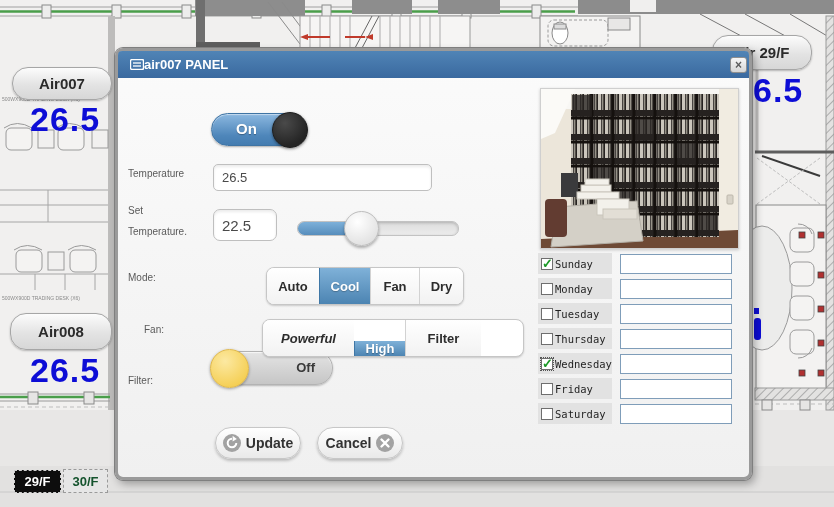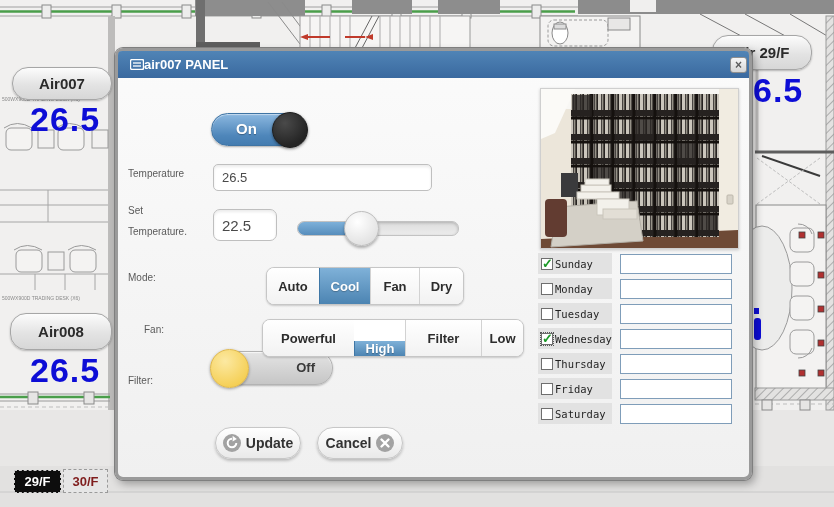--- a/index.html
+++ b/index.html
@@ -13,21 +13,21 @@
 
   .pill{z-index:1;border:1px solid #a6a6a6;border-radius:16px;
         background:linear-gradient(#fcfcfc,#e3e3e3 55%,#d7d7d7);
         box-shadow:0 1px 2px rgba(0,0,0,.25);
         display:flex;align-items:center;justify-content:center;
         font-weight:bold;font-size:15px;color:#2b2b2b;}
   .bluetemp{z-index:1;font-weight:bold;font-size:34px;color:#0d0dd6;
             font-family:"Liberation Sans",sans-serif;letter-spacing:1px;}
 
   .tab{z-index:1;display:flex;align-items:center;justify-content:center;
-       font-weight:bold;font-size:13px;color:#7f1d1d;
+       font-weight:bold;font-size:13px;color:#14532d;
        border:1px dashed #9a9a9a;background:#e6e6e6;cursor:pointer;}
   .tab.selected{background:#0d0d0d;color:#fff;border:1px dashed #cfcfcf;}
 
   
   #dialog{left:115px;top:48px;width:637px;height:432px;z-index:2;
           box-sizing:border-box;border:3px solid #9a9a9a;border-radius:8px;
           background:linear-gradient(#fbfbfb,#f0f0f0);
           box-shadow:0 0 0 1px #7f7f7f,3px 4px 9px rgba(0,0,0,.32);}
   #titlebar{left:0;top:0;right:0;height:27px;
             background:linear-gradient(#5084b6,#3a699f);
@@ -74,21 +74,21 @@
      background:linear-gradient(#ffffff,#f2f2f2);border-left:1px solid #d2d2d2;}
   .segbtn:first-child{border-left:none;}
   .segbtn.selected{background:linear-gradient(#7fb1d8,#4c84b2);color:#fff;
      text-shadow:0 1px 1px rgba(0,0,0,.25);border-left:1px solid #3f77a6;}
   #mode-seg{left:148px;top:216px;width:196px;height:36px;}
   #mode-seg .segbtn:nth-child(1){width:52px;}
   #mode-seg .segbtn:nth-child(2){width:50px;}
   #mode-seg .segbtn:nth-child(3){width:48px;}
   #mode-seg .segbtn:nth-child(4){flex:1;}
   #fan-seg{left:144px;top:268px;width:260px;height:36px;}
-  #fan-seg .segbtn:nth-child(1){width:91px;}
+  #fan-seg .segbtn:nth-child(1){width:91px;font-style:italic;}
   #fan-seg .segbtn:nth-child(2){width:50px;margin-top:21px;}
   #fan-seg .segbtn:nth-child(3){width:75px;}
   #fan-seg .segbtn:nth-child(4){flex:1;}
 
   
   #filter-toggle{left:93px;top:300px;width:84px;height:32px;border-radius:17px;
      background:linear-gradient(#e4e4e4,#c6c6c6);border:1px solid #b3b3b3;
      box-shadow:inset 0 1px 1px rgba(255,255,255,.7),0 1px 2px rgba(0,0,0,.25);cursor:pointer;padding-left:36px;}
   #filter-knob{position:absolute;left:-2px;top:-3px;width:37px;height:37px;border-radius:50%;
      background:radial-gradient(circle at 38% 30%,#fce9a2,#f5cf55 75%);
@@ -342,23 +342,20 @@
   <span class="abs fieldlabel" style="left:10px;top:273px;margin-left:16px;">Fan:</span>
   <div id="fan-seg" class="abs segmented">
     <div class="segbtn">
         <span>Powerful</span>
       </div>
     <div class="segbtn selected">
         <span>High</span>
       </div>
     <div class="segbtn">
         <span>Filter</span>
-      </div>
-    <div class="segbtn">
-        <span>Low</span>
       </div>
   </div>
 
   <span class="abs fieldlabel" style="left:10px;top:324px;">Filter:</span>
   <div id="filter-toggle" class="abs">
     <div id="filter-knob"></div>
     <span class="label">Off</span>
   </div>
 
   <div id="update-btn" class="abs actionbtn">
@@ -447,35 +444,35 @@
     </div>
     <div class="dayrow">
       <div class="daycell">
           <div class="checkbox"></div>
         <span class="daylabel">Tuesday</span>
         </div>
       <input class="dayinput" value="" style="">
     </div>
     <div class="dayrow">
       <div class="daycell">
+          <div class="checkbox"></div>
+        <span class="daylabel">Thursday</span>
+        </div>
+      <input class="dayinput" value="" style="">
+    </div>
+    <div class="dayrow">
+      <div class="daycell">
           <div class="checkbox checked focused"></div>
         <span class="daylabel">Wednesday</span>
         </div>
       <input class="dayinput" value="" style="">
     </div>
     <div class="dayrow">
       <div class="daycell">
           <div class="checkbox"></div>
-        <span class="daylabel">Thursday</span>
-        </div>
-      <input class="dayinput" value="" style="">
-    </div>
-    <div class="dayrow">
-      <div class="daycell">
-          <div class="checkbox"></div>
         <span class="daylabel">Friday</span>
         </div>
       <input class="dayinput" value="" style="">
     </div>
     <div class="dayrow">
       <div class="daycell">
           <div class="checkbox"></div>
         <span class="daylabel">Saturday</span>
         </div>
       <input class="dayinput" value="" style="">

